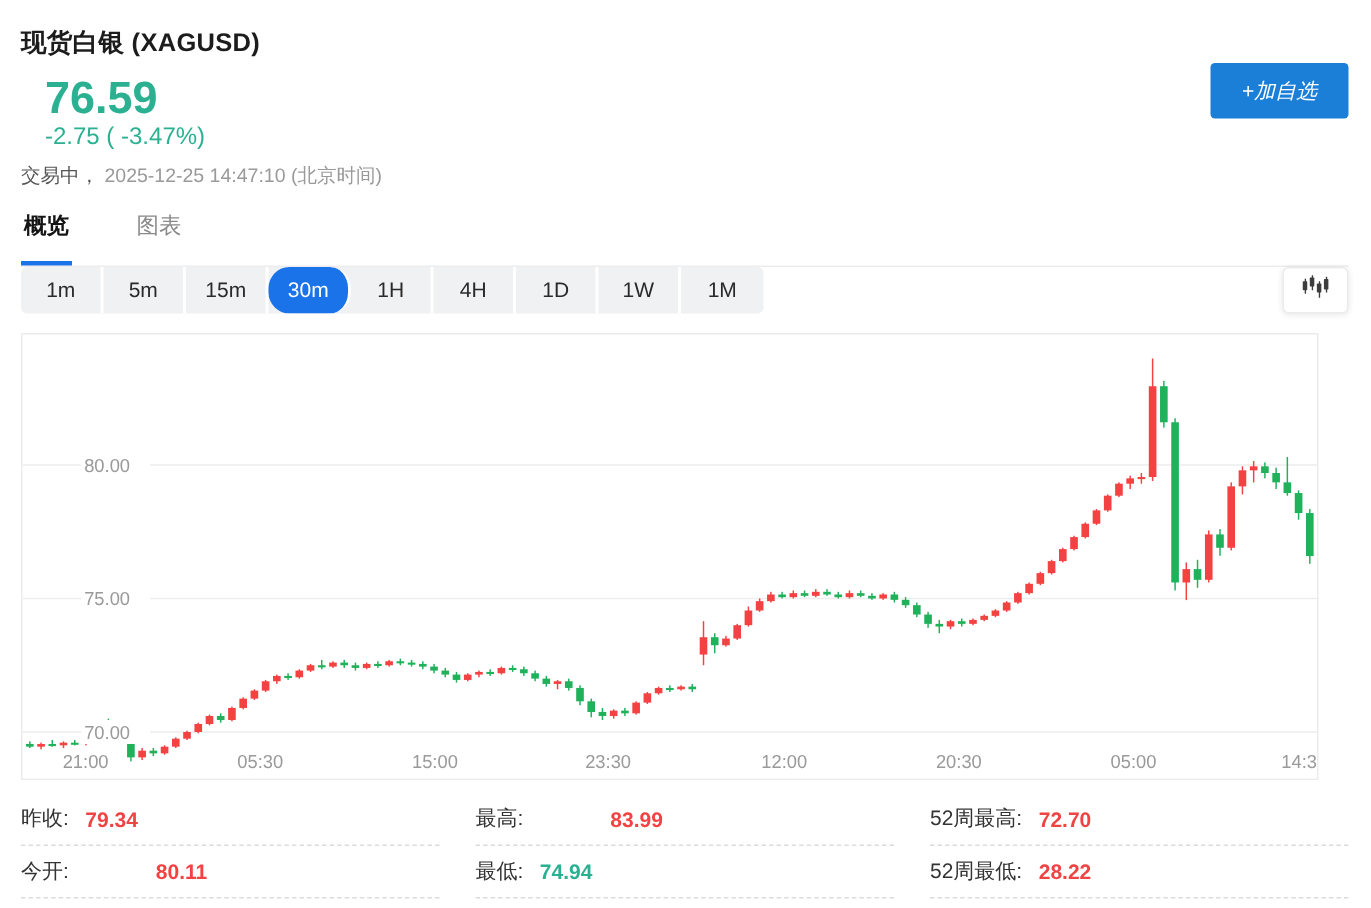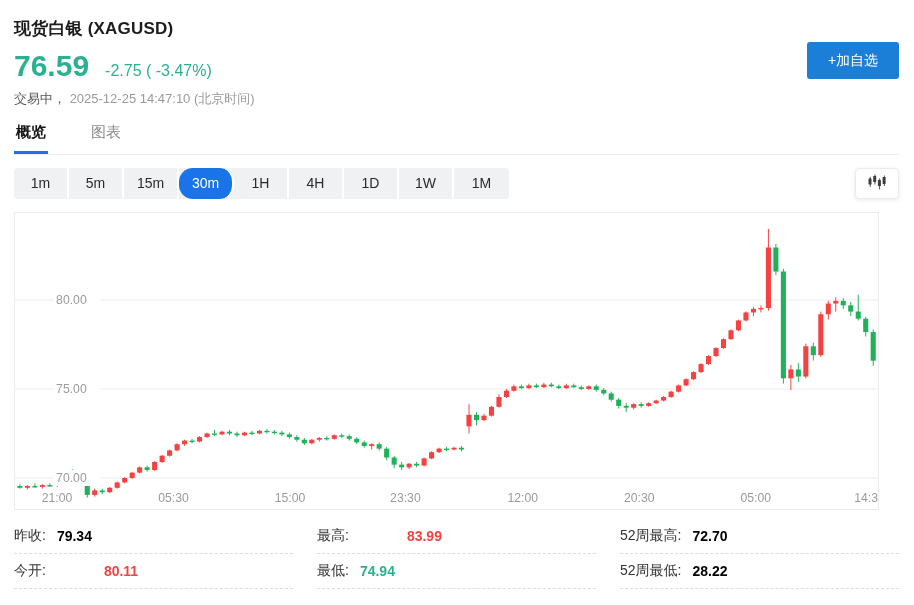--- a/index.html
+++ b/index.html
@@ -2,54 +2,54 @@
 <html><head>
 <meta charset="utf-8">
 <style>
   * { margin:0; padding:0; box-sizing:border-box; }
   html,body { width:914px; height:605px; background:#fff; overflow:hidden;
     font-family:"Liberation Sans","DejaVu Sans",sans-serif; }
   .page { position:relative; width:914px; height:605px; padding:0 15px 0 14px; }
 
   .title { padding-top:17px; font-size:17px; font-weight:700; color:#1c1c1c; letter-spacing:.2px; }
 
-  .price-row { margin-top:9px; display:flex; align-items:baseline; }
+  .price-row { margin-top:9px; display:flex; align-items:baseline;flex-direction:column; }
   .price { font-size:30px; font-weight:700; color:#2bb191; }
   .change { margin-left:16px; font-size:16px; color:#2bb191; }
 
   .status-row { margin-top:7px; font-size:13px; }
   .status-label { color:#555; }
   .status-time { color:#9a9a9a; }
 
   .add-btn { position:absolute; right:15px; top:42px; width:92px; height:37px;
     background:#1b7ed7; color:#fff; border:none; border-radius:3px; font-size:14px; cursor:pointer;
-    font-family:inherit; }
+    font-family:inherit;font-style:italic; }
 
   .tabs { margin-top:15px; border-bottom:1px solid #ededed; display:flex; gap:41px; }
-  .tab { font-size:15px; color:#8a8a8a; padding:0 2px 9px 2px; cursor:pointer; }
+  .tab { font-size:15px; color:#8a8a8a; padding:0 2px 14px 2px; cursor:pointer; }
   .tab.active { color:#141414; font-weight:700; border-bottom:3px solid #1a73e8; }
 
-  .period-row { margin-top:13px; position:relative; height:31px; }
+  .period-row { position:relative; height:31px; }
   .segments { display:inline-flex; background:#f0f1f3; border-radius:4px; overflow:hidden; }
   .segment { width:55px; height:31px; line-height:31px; text-align:center; font-size:14px;
     color:#2a2a2a; cursor:pointer; border-right:2px solid #fff; }
   .segment:last-child { border-right:none; }
   .segment.active { background:#1a73e8; color:#fff; border-radius:14px; }
   .chart-style-btn { position:absolute; right:0; top:0; width:44px; height:31px; background:#fff;
     border:1px solid #ebebeb; border-radius:4px; box-shadow:0 1px 4px rgba(0,0,0,.09);
     display:flex; align-items:center; justify-content:center; cursor:pointer; }
 
   .chart-box { margin-top:13px; width:865px; height:298px; border:1px solid #ececec; position:relative; }
   .chart-box svg { display:block; width:100%; height:100%; }
 
   .stats { margin-top:9px; display:grid; grid-template-columns:1fr 1fr 1fr; column-gap:24px; }
   .stat-cell { display:flex; align-items:center; height:35px; border-bottom:1px dashed #dcdcdc;
     font-size:14px;text-align:right; }
   .stat-label { color:#333; margin-right:11px; }
-  .stat-value { font-weight:700; color:#000000; }
+  .stat-value { font-weight:700; color:#ef4444; }
   .stat-value.red { color:#f44242;padding-left:47px; }
   .stat-value.green { color:#2bb191; }
 </style>
 </head>
 <body>
 
 <div class="page">
 
   <div class="title">现货白银 (XAGUSD)</div>
 

